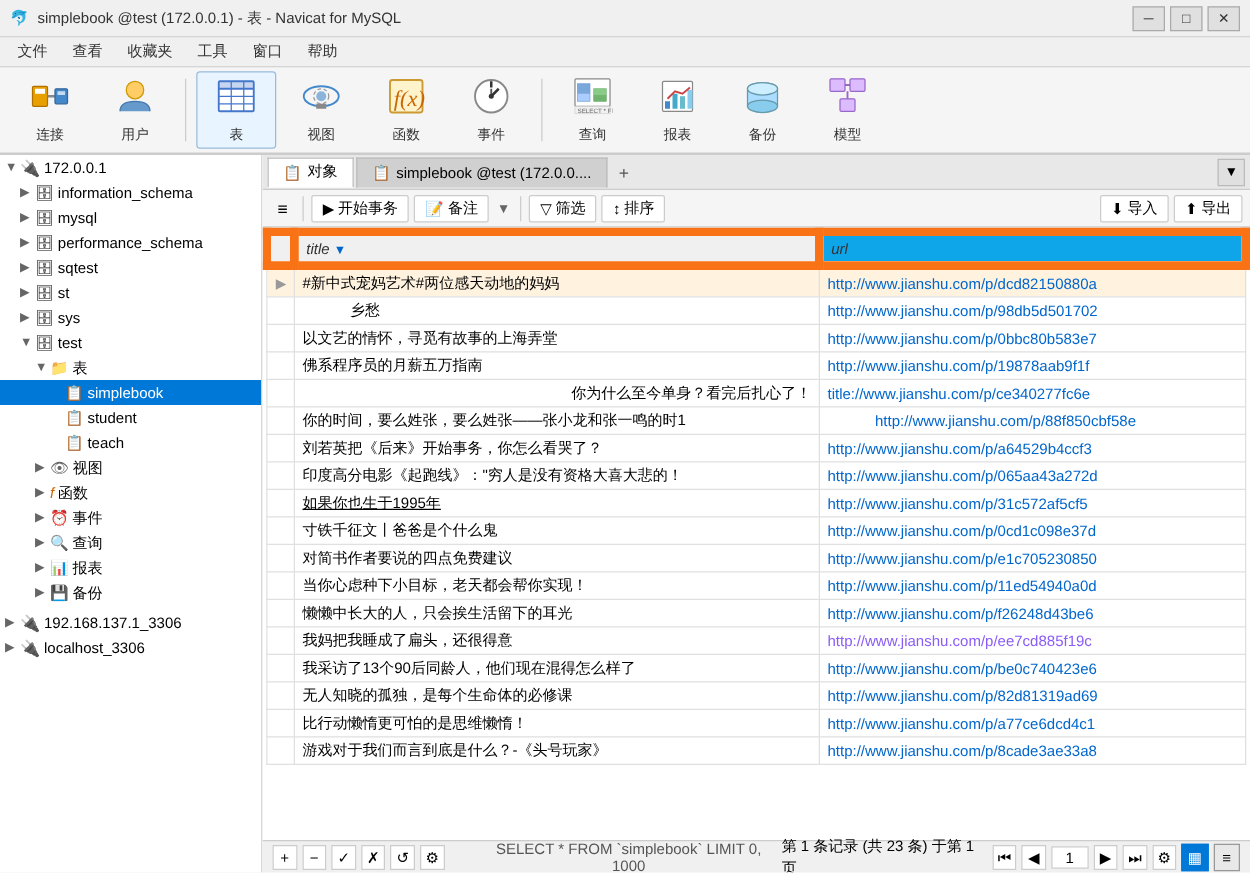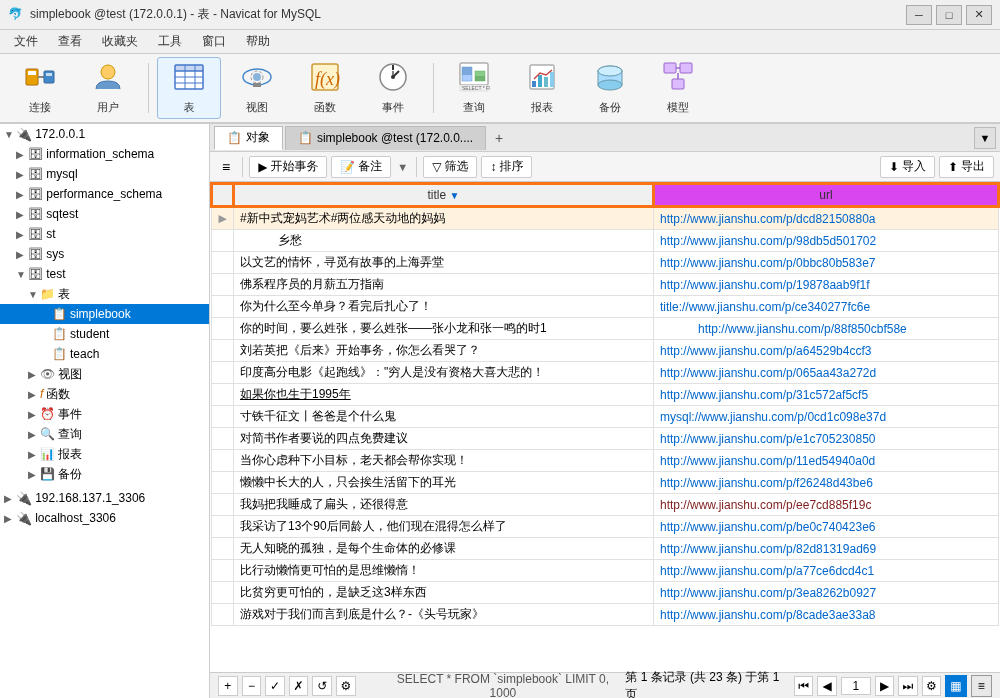--- a/index.html
+++ b/index.html
@@ -166,26 +166,27 @@
       border-collapse: collapse;
       font-size: 12px;
     }
     thead tr {
       background: #f0f0f0;
       position: sticky;
       top: 0;
       z-index: 10;
     }
     th {
-      border: 3px solid #f97316;
+      border: 7px solid #f97316;
       padding: 3px 6px;
-      text-align: center;
+      text-align: left;
       font-weight: normal;
       color: #333;
       white-space: nowrap;
+      font-style: italic;
     }
     th:first-child { width: 20px; }
     td {
       border: 1px solid #e0e0e0;
       padding: 2px 6px;
       white-space: nowrap;
       overflow: hidden;
       max-width: 420px;
       text-overflow: ellipsis;
     }
@@ -534,21 +535,21 @@
 
     <div class="data-table">
       <table>
         <thead>
           <tr>
             <th style="width:22px; background:#f0f0f0;"></th>
             <th style="width:420px; background:#f0f0f0; cursor:pointer;">
               <span>title</span>
               <span class="sort-icon"> ▼</span>
             </th>
-            <th style="background:#d946ef; cursor:pointer;">
+            <th style="background:#0ea5e9; cursor:pointer;">
               <span>url</span>
             </th>
           </tr>
         </thead>
         <tbody id="table-body">
         <tr class="highlighted">
               <td class="row-num">▶</td>
               <td style="max-width: 420px; overflow: hidden; text-overflow: ellipsis;">#新中式宠妈艺术#两位感天动地的妈妈</td>
               <td style="color: rgb(0, 102, 204);">http://www.jianshu.com/p/dcd82150880a</td>
             </tr>
@@ -562,21 +563,21 @@
               <td style="max-width: 420px; overflow: hidden; text-overflow: ellipsis;">以文艺的情怀，寻觅有故事的上海弄堂</td>
               <td style="color: rgb(0, 102, 204);">http://www.jianshu.com/p/0bbc80b583e7</td>
             </tr>
             <tr>
               <td class="row-num"></td>
               <td style="max-width: 420px; overflow: hidden; text-overflow: ellipsis;">佛系程序员的月薪五万指南</td>
               <td style="color: rgb(0, 102, 204);">http://www.jianshu.com/p/19878aab9f1f</td>
             </tr>
             <tr>
               <td class="row-num"></td>
-              <td style="max-width: 420px; overflow: hidden; text-overflow: ellipsis;">你为什么至今单身？看完后扎心了！</td>
+              <td style="max-width: 420px; overflow: hidden; text-overflow: ellipsis; text-align: right;">你为什么至今单身？看完后扎心了！</td>
               <td style="color: rgb(0, 102, 204);">title://www.jianshu.com/p/ce340277fc6e</td>
             </tr>
             <tr>
               <td class="row-num"></td>
               <td style="max-width: 420px; overflow: hidden; text-overflow: ellipsis;">你的时间，要么姓张，要么姓张——张小龙和张一鸣的时1</td>
               <td style="color: rgb(0, 102, 204); padding-left: 44px;">http://www.jianshu.com/p/88f850cbf58e</td>
             </tr>
             <tr>
               <td class="row-num"></td>
               <td style="max-width: 420px; overflow: hidden; text-overflow: ellipsis;">刘若英把《后来》开始事务，你怎么看哭了？</td>
@@ -588,61 +589,56 @@
               <td style="color: rgb(0, 102, 204);">http://www.jianshu.com/p/065aa43a272d</td>
             </tr>
             <tr>
               <td class="row-num"></td>
               <td style="max-width: 420px; overflow: hidden; text-overflow: ellipsis; text-decoration: underline;">如果你也生于1995年</td>
               <td style="color: rgb(0, 102, 204);">http://www.jianshu.com/p/31c572af5cf5</td>
             </tr>
             <tr>
               <td class="row-num"></td>
               <td style="max-width: 420px; overflow: hidden; text-overflow: ellipsis;">寸铁千征文丨爸爸是个什么鬼</td>
-              <td style="color: rgb(0, 102, 204);">mysql://www.jianshu.com/p/0cd1c098e37d</td>
+              <td style="color: rgb(0, 102, 204);">http://www.jianshu.com/p/0cd1c098e37d</td>
             </tr>
             <tr>
               <td class="row-num"></td>
               <td style="max-width: 420px; overflow: hidden; text-overflow: ellipsis;">对简书作者要说的四点免费建议</td>
               <td style="color: rgb(0, 102, 204);">http://www.jianshu.com/p/e1c705230850</td>
             </tr>
             <tr>
               <td class="row-num"></td>
               <td style="max-width: 420px; overflow: hidden; text-overflow: ellipsis;">当你心虑种下小目标，老天都会帮你实现！</td>
               <td style="color: rgb(0, 102, 204);">http://www.jianshu.com/p/11ed54940a0d</td>
             </tr>
             <tr>
               <td class="row-num"></td>
               <td style="max-width: 420px; overflow: hidden; text-overflow: ellipsis;">懒懒中长大的人，只会挨生活留下的耳光</td>
               <td style="color: rgb(0, 102, 204);">http://www.jianshu.com/p/f26248d43be6</td>
             </tr>
             <tr>
               <td class="row-num"></td>
               <td style="max-width: 420px; overflow: hidden; text-overflow: ellipsis;">我妈把我睡成了扁头，还很得意</td>
-              <td style="color: #7f1d1d;">http://www.jianshu.com/p/ee7cd885f19c</td>
+              <td style="color: #8b5cf6;">http://www.jianshu.com/p/ee7cd885f19c</td>
             </tr>
             <tr>
               <td class="row-num"></td>
               <td style="max-width: 420px; overflow: hidden; text-overflow: ellipsis;">我采访了13个90后同龄人，他们现在混得怎么样了</td>
               <td style="color: rgb(0, 102, 204);">http://www.jianshu.com/p/be0c740423e6</td>
             </tr>
             <tr>
               <td class="row-num"></td>
               <td style="max-width: 420px; overflow: hidden; text-overflow: ellipsis;">无人知晓的孤独，是每个生命体的必修课</td>
               <td style="color: rgb(0, 102, 204);">http://www.jianshu.com/p/82d81319ad69</td>
             </tr>
             <tr>
               <td class="row-num"></td>
               <td style="max-width: 420px; overflow: hidden; text-overflow: ellipsis;">比行动懒惰更可怕的是思维懒惰！</td>
               <td style="color: rgb(0, 102, 204);">http://www.jianshu.com/p/a77ce6dcd4c1</td>
-            </tr>
-            <tr>
-              <td class="row-num"></td>
-              <td style="max-width: 420px; overflow: hidden; text-overflow: ellipsis;">比贫穷更可怕的，是缺乏这3样东西</td>
-              <td style="color: rgb(0, 102, 204);">http://www.jianshu.com/p/3ea8262b0927</td>
             </tr>
             <tr>
               <td class="row-num"></td>
               <td style="max-width: 420px; overflow: hidden; text-overflow: ellipsis;">游戏对于我们而言到底是什么？-《头号玩家》</td>
               <td style="color: rgb(0, 102, 204);">http://www.jianshu.com/p/8cade3ae33a8</td>
             </tr>
           </tbody>
       </table>
     </div>
 

